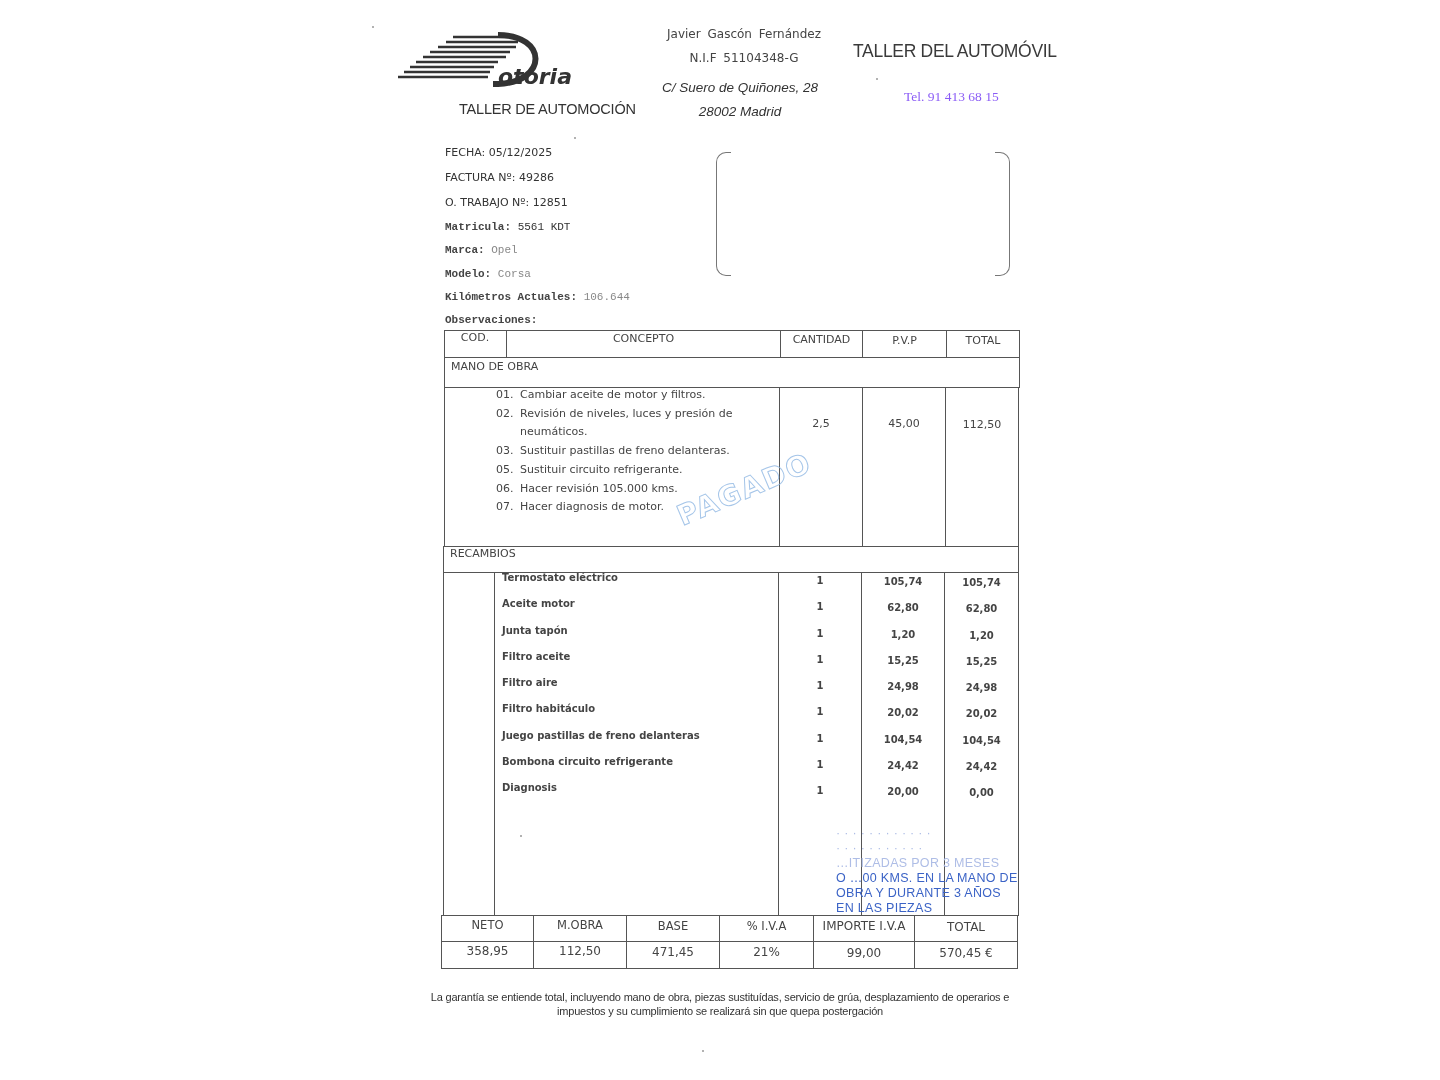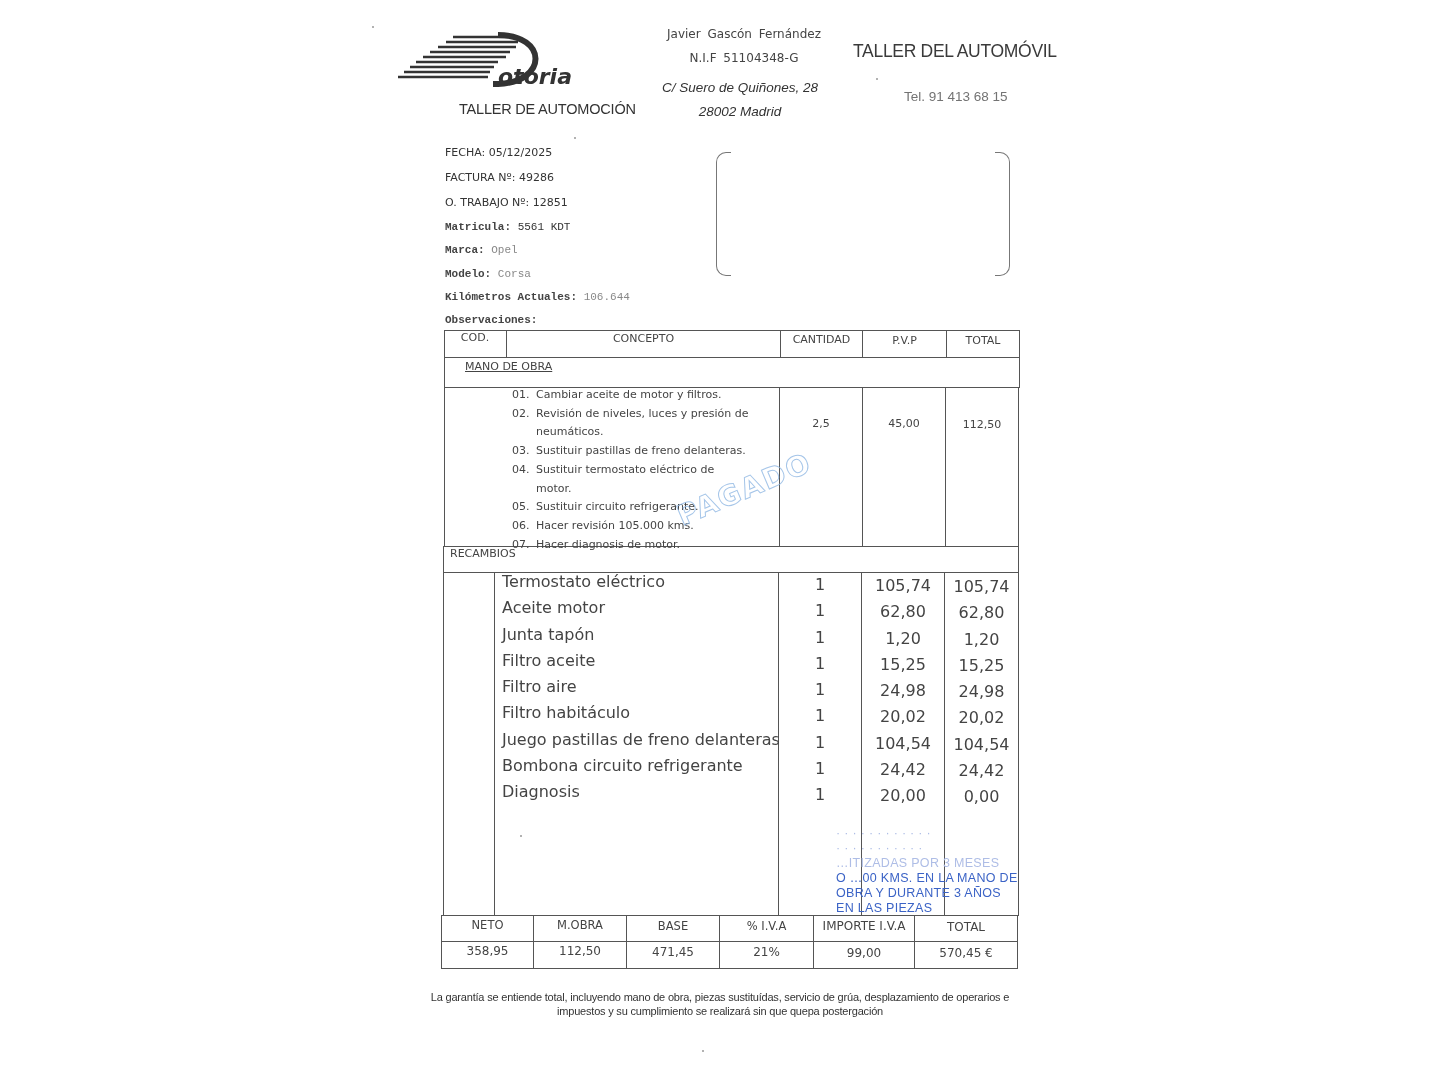--- a/index.html
+++ b/index.html
@@ -3,38 +3,38 @@
 <meta charset="utf-8">
 <style>
   html, body { margin:0; padding:0; background:#ffffff; }
   body { width:1440px; height:1080px; position:relative; overflow:hidden; font-family:"DejaVu Sans", sans-serif; color:#333; }
   .abs { position:absolute; }
   .logo { left:398px; top:32px; width:230px; height:58px; }
   .subtitle { left:459px; top:101px; font-family:"Liberation Sans", sans-serif; font-size:14.5px; color:#333; letter-spacing:-0.2px; }
   .owner { left:660px; top:22px; width:168px; text-align:center; font-family:"DejaVu Sans", sans-serif; font-size:12px; color:#444; line-height:24px; word-spacing:3px; }
   .addr { left:650px; top:76px; width:180px; text-align:center; font-family:"Liberation Sans", sans-serif; font-style:italic; font-size:13.5px; color:#333; line-height:24px; }
   .taller { left:853px; top:41px; font-family:"Liberation Sans", sans-serif; font-size:17.5px; color:#3a3a3a; letter-spacing:-0.3px; }
-  .tel { left:904px; top:89px; font-family:Liberation Sans, sans-serif; font-size:13.5px; color:#737373; }
+  .tel { left:904px; top:89px; font-family:Liberation Serif, serif; font-size:13.5px; color:#8b5cf6; }
   .meta { left:445px; top:134px; font-size:11px; color:#333; }
   .meta .row { height:25px; display:flex; align-items:flex-end; }
   .meta .sans { font-family:"DejaVu Sans", sans-serif; }
   .meta .mono { font-family:"Liberation Mono", monospace; font-size:11px; }
   .meta .mono .lbl { font-weight:bold; color:#444; }
   .meta .grey { color:#888; }
   .bracket-l { left:716px; top:152px; width:14px; height:122px; border:1px solid #777; border-right:none; border-radius:10px 0 0 10px; }
   .bracket-r { left:995px; top:152px; width:14px; height:122px; border:1px solid #777; border-left:none; border-radius:0 10px 10px 0; }
   .line { position:absolute; background:#555; }
   .cell { position:absolute; font-family:"DejaVu Sans", sans-serif; font-size:11px; color:#444; }
   .center { text-align:center; }
   .tbl-hdr { font-size:11px; color:#444; }
   .concept-list { left:496px; top:386px; font-size:11px; color:#444; line-height:18.7px; }
-  .concept-list .li { display:flex;margin-left:16px; }
+  .concept-list .li { display:flex; }
   .concept-list .num { width:24px; }
   .concept-list .txt { width:215px; }
-  .parts { left:502px; top:572px; font-size:16px; color:#444; }
+  .parts { left:502px; top:572px; font-size:10px; color:#444;font-weight:bold; }
   .parts .p { height:26.3px; }
   .stamp-pagado { left:672px; top:502px; font-family:"DejaVu Sans", sans-serif; font-size:28px; font-weight:bold; color:transparent; -webkit-text-stroke:1px #8fb7e3; transform:rotate(-23deg); transform-origin:left top; letter-spacing:2px; opacity:0.8; }
   .stamp-warranty { left:836px; top:826px; width:190px; font-family:"Liberation Sans", sans-serif; font-size:12.5px; color:#3b63c6; line-height:15px; letter-spacing:0.3px; }
   .stamp-warranty .faint { color:#aebde6; }
   .footer { left:380px; top:990px; width:680px; text-align:center; font-family:"Liberation Sans", sans-serif; font-size:11px; color:#333; line-height:14px; letter-spacing:-0.2px; }
   .dot { position:absolute; width:2px; height:2px; background:#999; border-radius:1px; }
 </style>
 </head>
 <body>
 
@@ -121,37 +121,33 @@
   <div class="line" style="left:914px;top:915px;width:1px;height:53px"></div>
   <div class="line" style="left:1017px;top:915px;width:1px;height:53px"></div>
 </div>
 
 <div class="cell tbl-hdr center" style="left:445px;top:331px;width:60px;">COD.</div>
 <div class="cell tbl-hdr center" style="left:507px;top:332px;width:273px;">CONCEPTO</div>
 <div class="cell tbl-hdr center" style="left:781px;top:333px;width:81px;">CANTIDAD</div>
 <div class="cell tbl-hdr center" style="left:863px;top:334px;width:83px;">P.V.P</div>
 <div class="cell tbl-hdr center" style="left:947px;top:334px;width:72px;">TOTAL</div>
 
-<div class="cell" style="left:465px;top:360px;text-decoration:underline;">MANO DE OBRA</div>
+<div class="cell" style="left:451px;top:360px;">MANO DE OBRA</div>
 <div class="abs concept-list">
   <div class="li">
       <span class="num">01.</span>
       <span class="txt">Cambiar aceite de motor y filtros.</span>
     </div>
   <div class="li">
       <span class="num">02.</span>
       <span class="txt">Revisión de niveles, luces y presión de neumáticos.</span>
     </div>
   <div class="li">
       <span class="num">03.</span>
       <span class="txt">Sustituir pastillas de freno delanteras.</span>
-    </div>
-  <div class="li">
-      <span class="num">04.</span>
-      <span class="txt">Sustituir termostato eléctrico de motor.</span>
     </div>
   <div class="li">
       <span class="num">05.</span>
       <span class="txt">Sustituir circuito refrigerante.</span>
     </div>
   <div class="li">
       <span class="num">06.</span>
       <span class="txt">Hacer revisión 105.000 kms.</span>
     </div>
   <div class="li">

